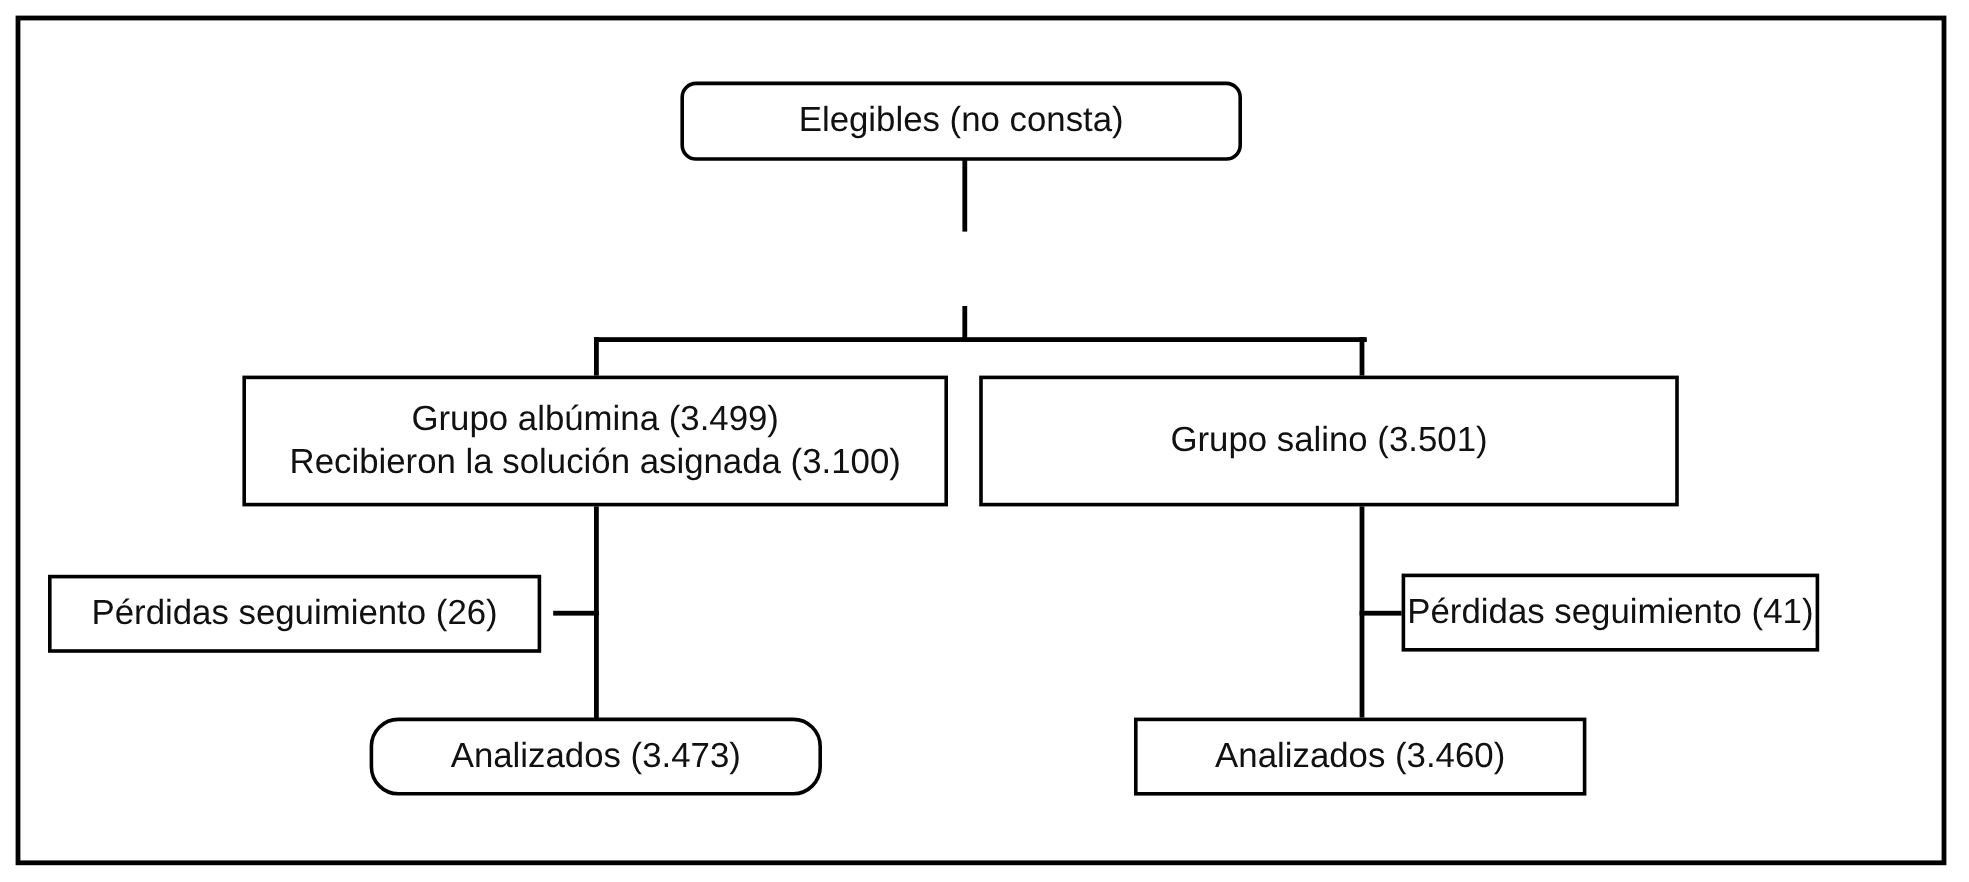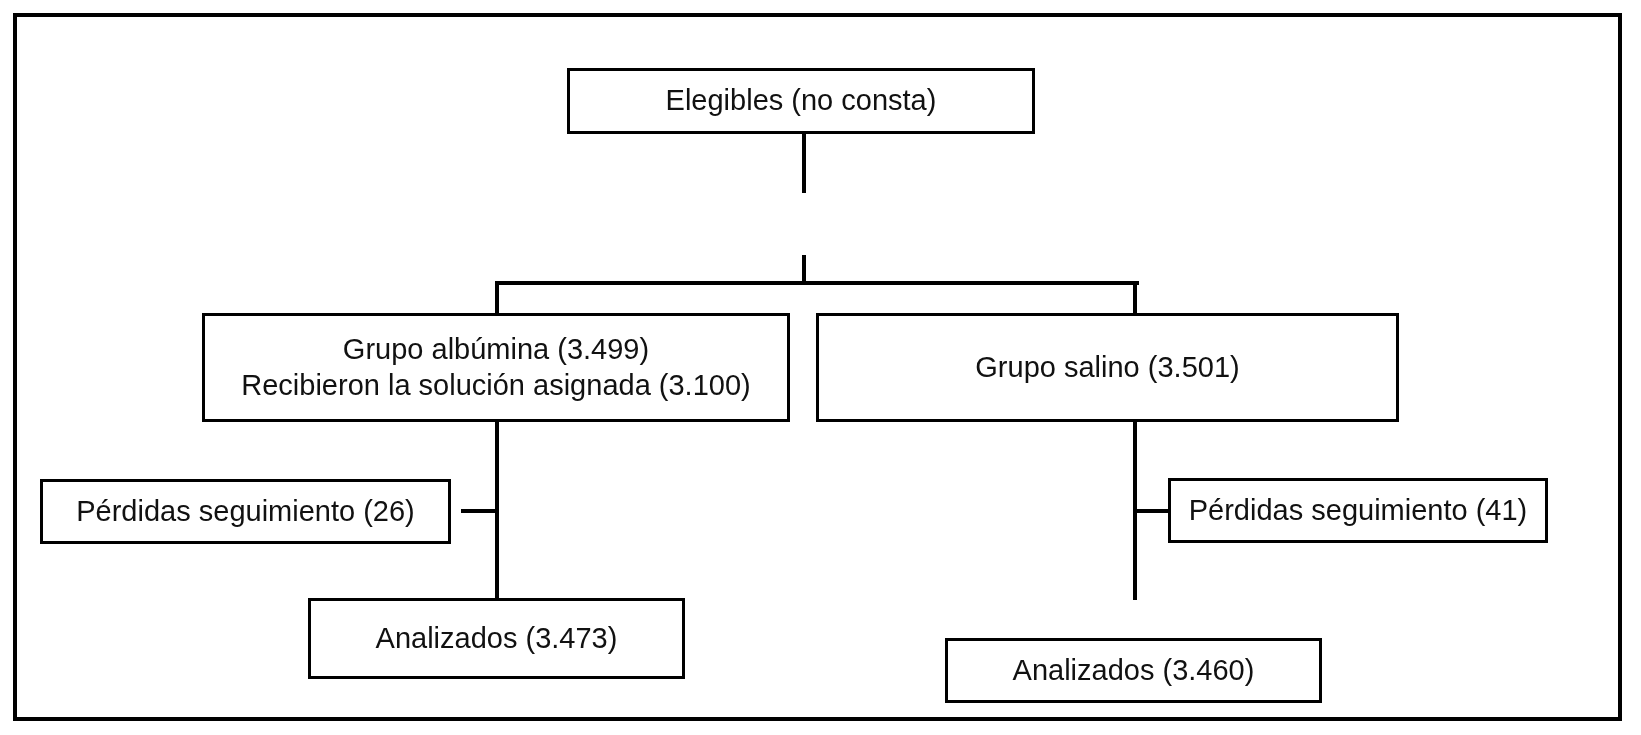--- a/index.html
+++ b/index.html
@@ -38,28 +38,28 @@
     display: flex;
     flex-direction: column;
     align-items: center;
     justify-content: center;
     text-align: center;
     font-size: 29px;
     line-height: 1.24;
     white-space: nowrap;
   }
   
-  .n-elegibles        { left: 567px;  top: 68px;  width: 468px; height: 66px; }
+  .n-elegibles        { left: 567px;  top: 68px;  width: 468px; height: 66px; border-radius: 13px; }
   .n-asignados        { left: 547px;  top: 191px; width: 538px; height: 66px; }
   .n-grupo-albumina   { left: 202px;  top: 313px; width: 588px; height: 109px; }
   .n-grupo-salino     { left: 816px;  top: 313px; width: 583px; height: 109px; }
   .n-perdidas-alb     { left: 40px;   top: 479px; width: 411px; height: 65px; }
-  .n-perdidas-sal     { left: 1168px; top: 478px; width: 380px; height: 65px; }
-  .n-analizados-alb   { left: 308px;  top: 598px; width: 377px; height: 81px; }
-  .n-analizados-sal   { left: 945px;  top: 598px; width: 377px; height: 65px; margin-top: 40px; }
+  .n-perdidas-sal     { left: 1168px; top: 478px; width: 348px; height: 65px; }
+  .n-analizados-alb   { left: 308px;  top: 598px; width: 377px; height: 65px; border-radius: 24px; }
+  .n-analizados-sal   { left: 945px;  top: 598px; width: 377px; height: 65px; }
   
   .l-v1 { left: 802px;  top: 132px; width: 4px;   height: 61px; }
   .l-v2 { left: 802px;  top: 255px; width: 4px;   height: 30px; }
   .l-h1 { left: 495px;  top: 281px; width: 644px; height: 4px; }
   .l-v3 { left: 495px;  top: 281px; width: 4px;   height: 34px; }
   .l-v4 { left: 1133px; top: 281px; width: 4px;   height: 34px; }
   .l-v5 { left: 495px;  top: 420px; width: 4px;   height: 180px; }
   .l-v6 { left: 1133px; top: 420px; width: 4px;   height: 180px; }
   .l-h2 { left: 461px;  top: 509px; width: 38px;  height: 4px; }
   .l-h3 { left: 1133px; top: 509px; width: 39px;  height: 4px; }

